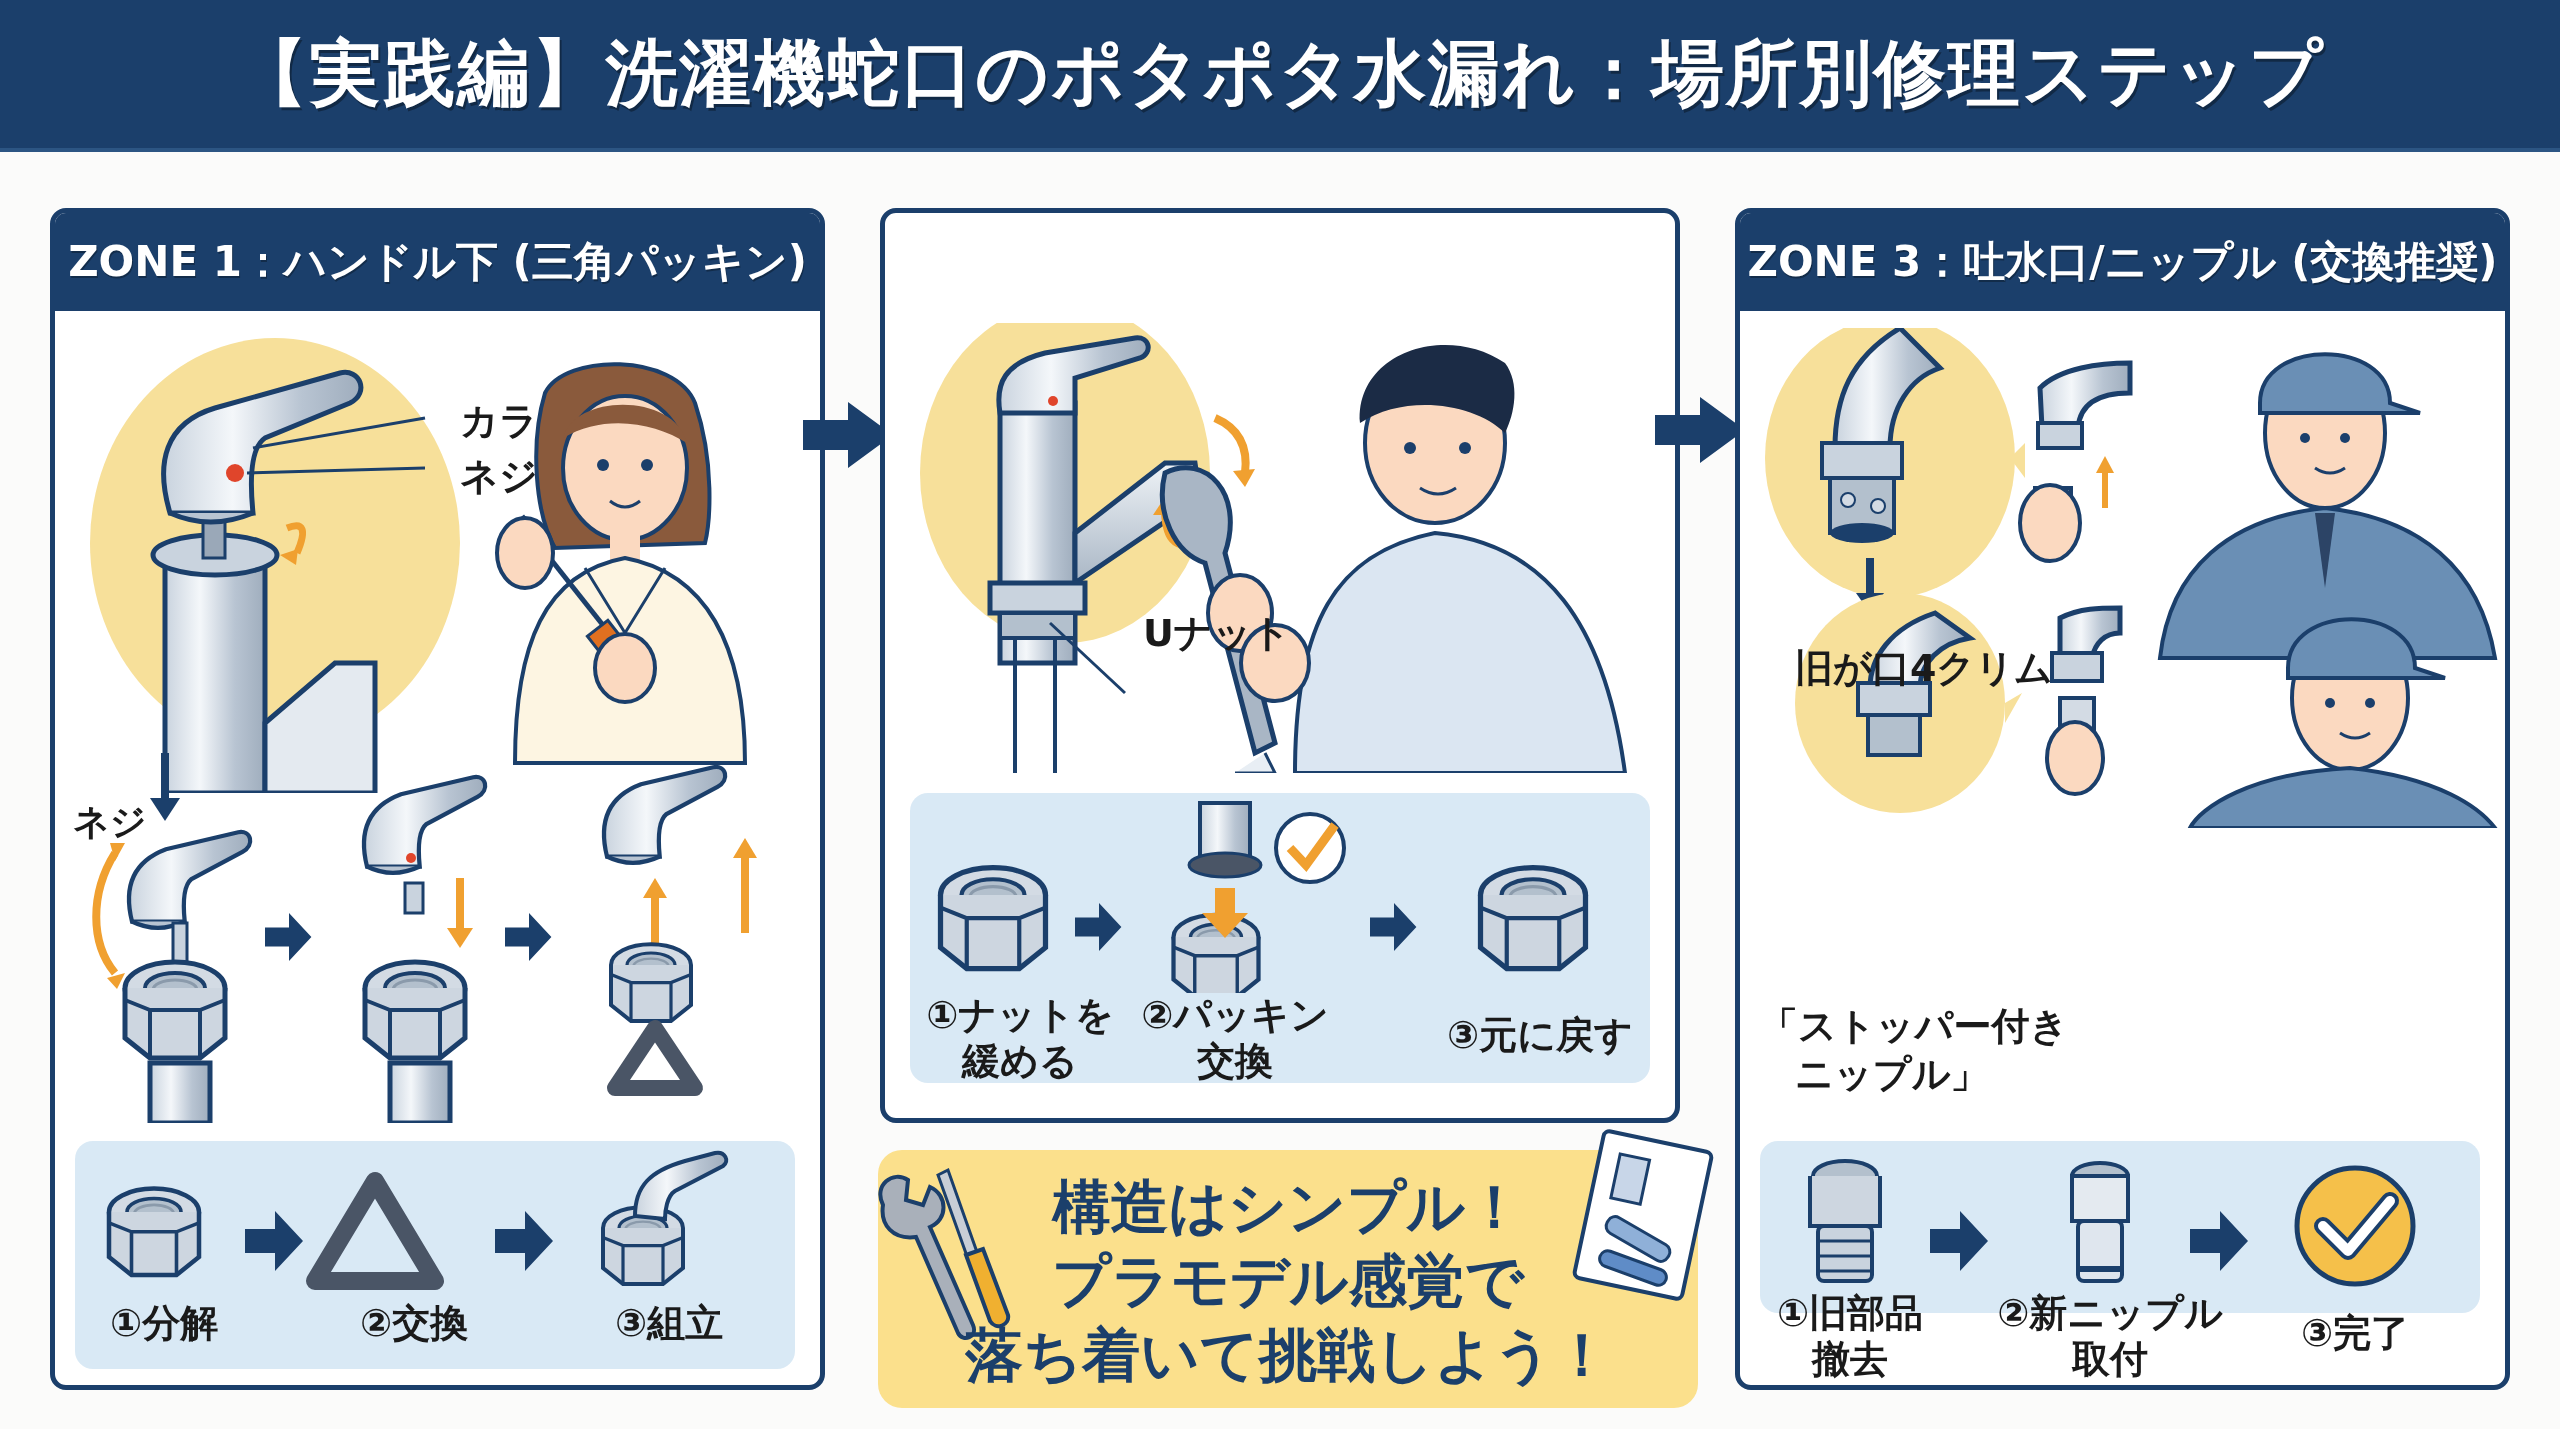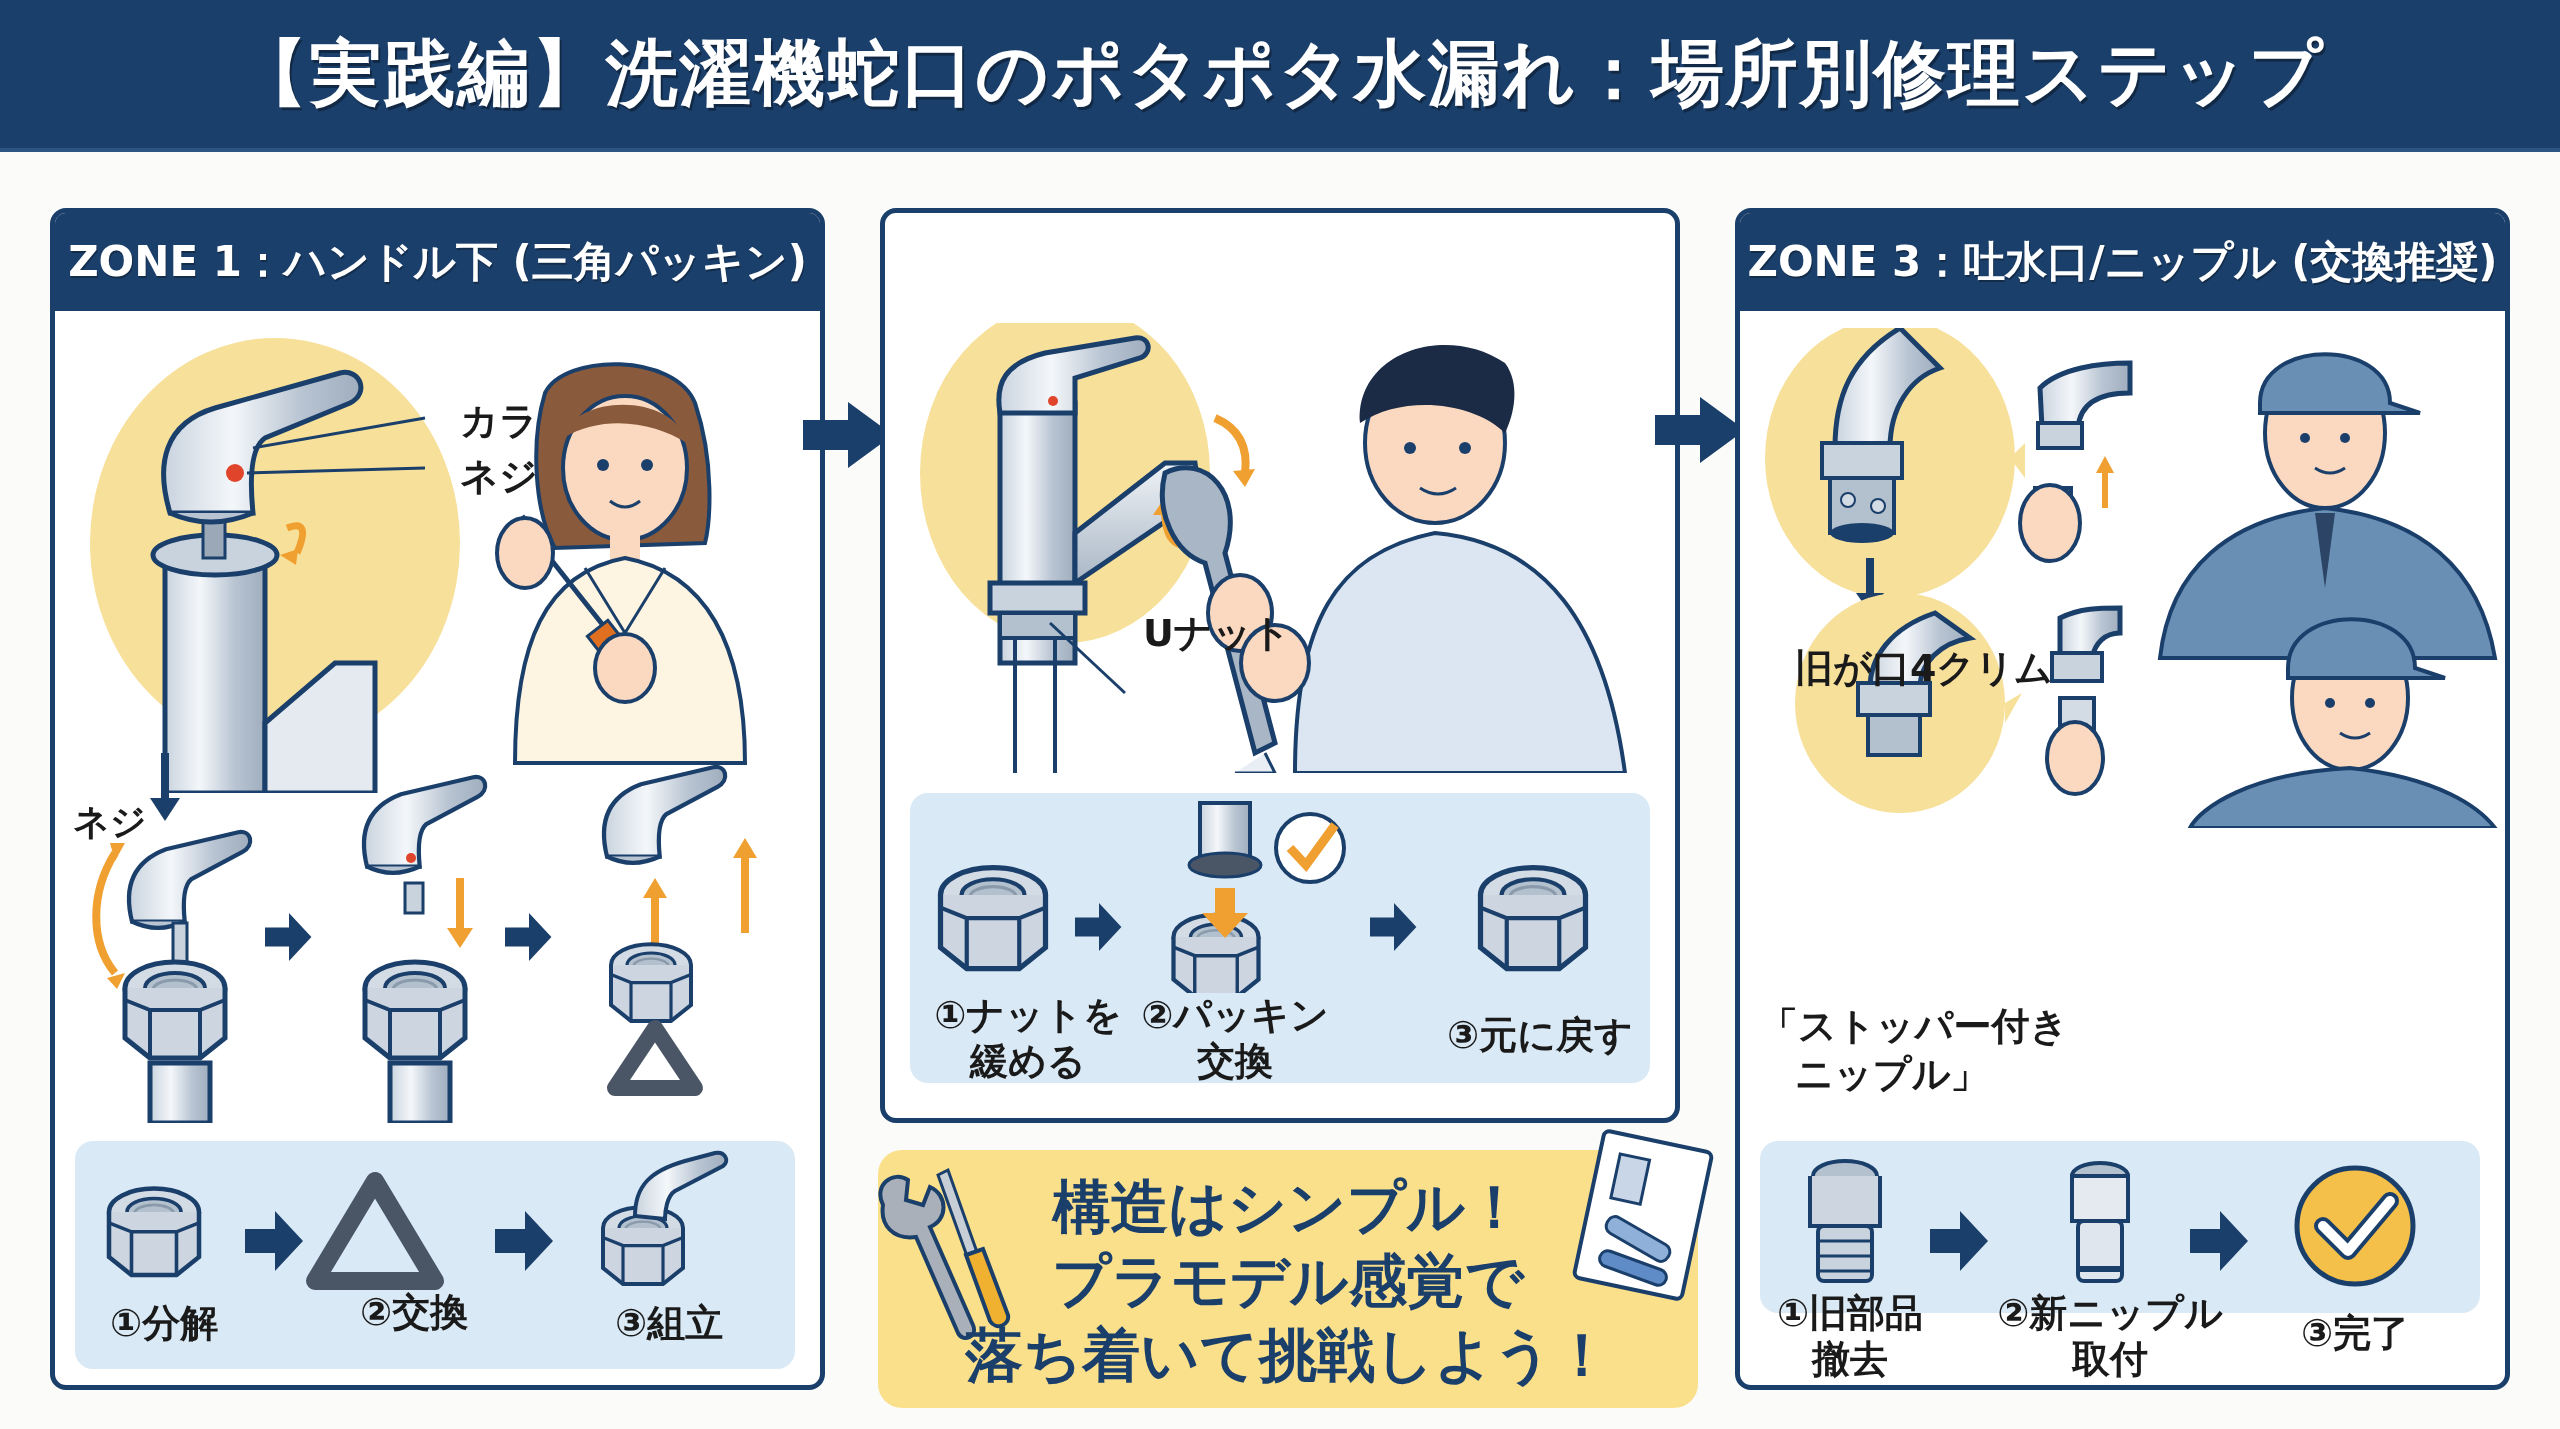--- a/index.html
+++ b/index.html
@@ -186,21 +186,21 @@
       <path d="M300 40 L360 140 L240 140 Z" fill="none" stroke="#4a5566" stroke-width="18" stroke-linejoin="round"></path>
       <g transform="translate(420,70)">
           <use href="#arrowR"></use>
         </g>
       <g transform="translate(520,55) scale(0.8)">
           <use href="#nut"></use>
         </g>
       <path d="M560 75 C560 45 575 30 610 20 L640 12 C650 10 655 20 648 25 L600 50 C592 55 590 70 590 78 Z" fill="url(#chrome)" stroke="#1b3f6b" stroke-width="4"></path>
     </svg>
     <div class="step-label" style="left:35px;top:160px">①分解</div>
-    <div class="step-label" style="left:285px;top:149px">②交換</div>
+    <div class="step-label" style="left:285px;top:160px">②交換</div>
     <div class="step-label" style="left:540px;top:160px">③組立</div>
   </div>
 </section>
 
 <svg class="flow-arrow a1" viewBox="0 0 100 70">
   <path d="M5 20 L50 20 L50 2 L95 35 L50 68 L50 50 L5 50 Z" fill="#1b3f6b"></path>
 </svg>
 
 <section class="panel" id="zone2">
 
@@ -250,21 +250,21 @@
         <circle cx="400" cy="55" r="34" fill="#fff" stroke="#1b3f6b" stroke-width="4"></circle>
         <path d="M380 55 L396 72 L425 32" fill="none" stroke="#f0a030" stroke-width="9"></path>
       </g>
       <g transform="translate(460,110) scale(0.8)">
           <use href="#arrowR"></use>
         </g>
       <g transform="translate(560,60) scale(1.05)">
           <use href="#nut"></use>
         </g>
     </svg>
-    <div class="step-label" style="left:18px;top:200px;width:200px">
+    <div class="step-label" style="left:10px;top:200px;width:200px">
       <div>①ナットを</div>
       <div>緩める</div>
     </div>
     <div class="step-label" style="left:225px;top:200px;width:200px">
       <div>②パッキン</div>
       <div>交換</div>
     </div>
     <div class="step-label" style="left:530px;top:220px;width:200px">③元に戻す</div>
   </div>
 </section>

